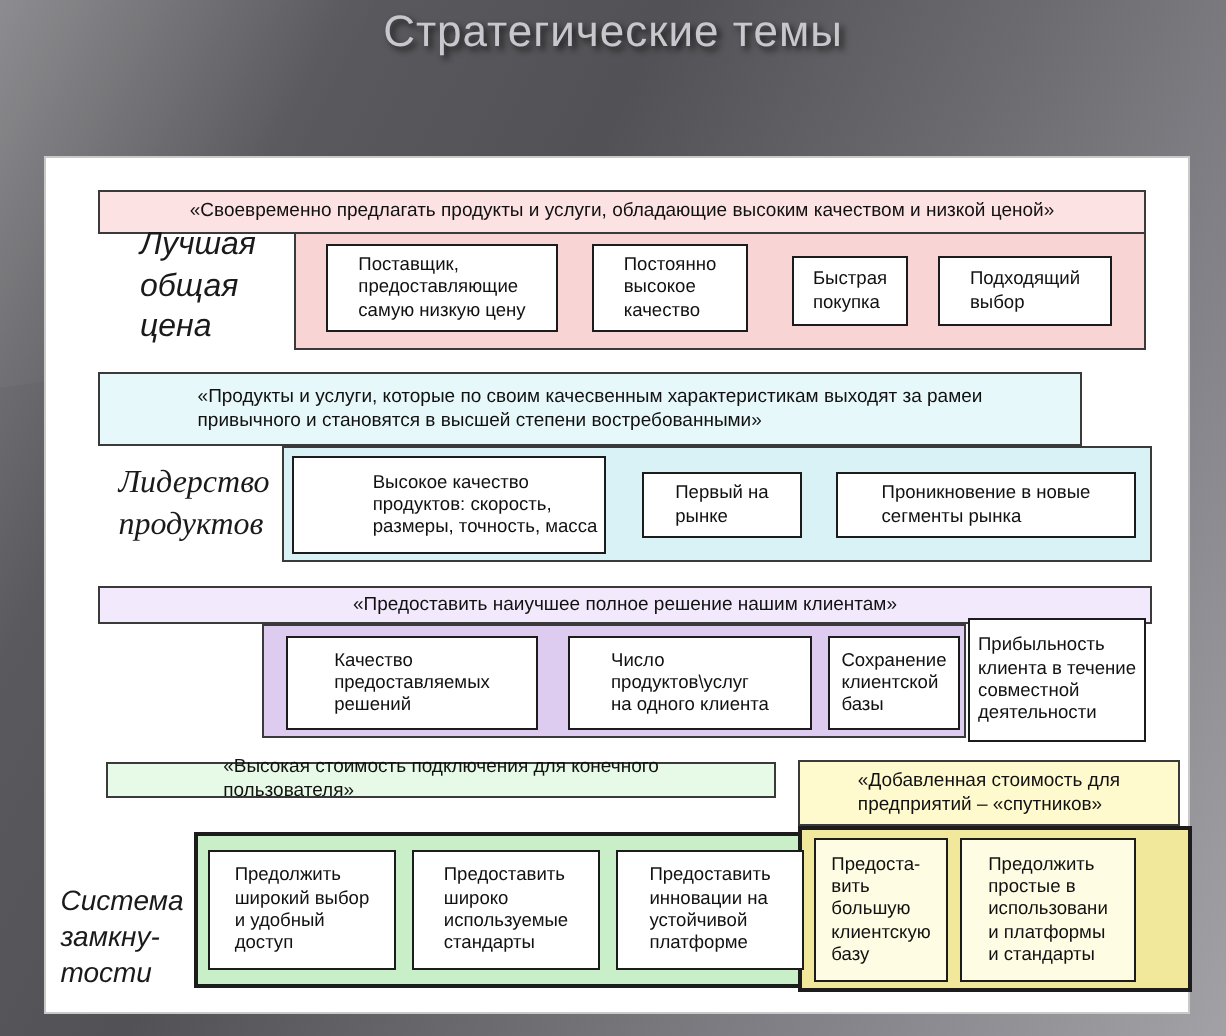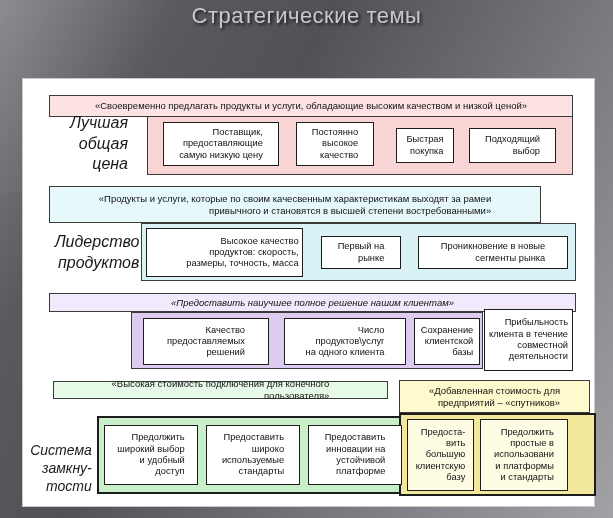--- a/index.html
+++ b/index.html
@@ -22,21 +22,21 @@
     text-align:center; font-size:22px; color:var(--title-text,#c7c7cd);
     letter-spacing:0.5px;
     text-shadow:2px 2px 3px rgba(15,15,15,0.8);
   }
 
   .panel{
     position:absolute; left:22px; top:78px; width:573px; height:429px;
     background:var(--panel-bg,#fff); border:1px solid #c9c9c9;
   }
 
-  .band, .wbox, .side-label{ position:absolute; white-space:pre-line; text-align:right; }
+  .band, .wbox, .side-label{ position:absolute; white-space:pre-line; text-align:left; }
   .band{
     border:1px solid #3a3a3a; font-size:9.5px; line-height:1.25; color:#111;
     display:flex; align-items:center; justify-content:center; z-index:2;
   }
   .container{ position:absolute; border:1px solid #3a3a3a; z-index:1; }
   .wbox{
     background:var(--white-box,#fff); border:1px solid #1c1c1c; color:#111;
     font-size:9.3px; line-height:1.22;
     display:flex; align-items:center; justify-content:center; z-index:3;
   }
@@ -50,27 +50,27 @@
   .s1-container{ left:124px; top:37px; width:426px; height:59px; background:var(--s1-container,#f8d4d4); }
   .s1-label{ left:30px; top:38px; width:92px; height:54px; }
   .s1-b0{ left:140px; top:43px; width:116px; height:44px; }
   .s1-b1{ left:273px; top:43px; width:78px;  height:44px; }
   .s1-b2{ left:373px; top:49px; width:58px;  height:35px; }
   .s1-b3{ left:446px; top:49px; width:87px;  height:35px; }
 
   
   .s2-band{ left:26px; top:107px; width:492px; height:37px; background:var(--s2-band,#e7f8fa); }
   .s2-container{ left:118px; top:144px; width:435px; height:58px; background:var(--s2-container,#d9f2f5); }
-  .s2-label{ left:30px; top:155px; width:88px; height:38px; }
+  .s2-label{ left:30px; top:155px; width:88px; height:38px;font-family:Liberation Serif, serif; }
   .s2-b0{ left:123px; top:149px; width:157px; height:49px;padding-left:36px; }
   .s2-b1{ left:298px; top:157px; width:80px;  height:33px; }
   .s2-b2{ left:395px; top:157px; width:150px; height:33px; }
 
   
-  .s3-band{ left:26px; top:214px; width:527px; height:19px; background:var(--s3-band,#f2e9fc);font-style:italic; }
+  .s3-band{ left:26px; top:214px; width:527px; height:19px; background:var(--s3-band,#f2e9fc); }
   .s3-container{ left:108px; top:233px; width:352px; height:57px; background:var(--s3-container,#ddccf0); }
   .s3-label{ left:18px; top:236px; width:90px; height:50px; }
   .s3-b0{ left:120px; top:239px; width:126px; height:47px; }
   .s3-b1{ left:261px; top:239px; width:122px; height:47px; }
   .s3-b2{ left:391px; top:239px; width:66px;  height:47px; }
   .s3-b3{ left:461px; top:230px; width:89px;  height:62px; z-index:4; }
 
   
   .s4g-band{ left:30px; top:302px; width:335px; height:18px; background:var(--s4-green-band,#e7fae7); }
   .s4g-container{ left:74px; top:337px; width:314px; height:78px; background:var(--s4-green-container,#c9efc9); border-width:2px; border-color:#1c1c1c; }

